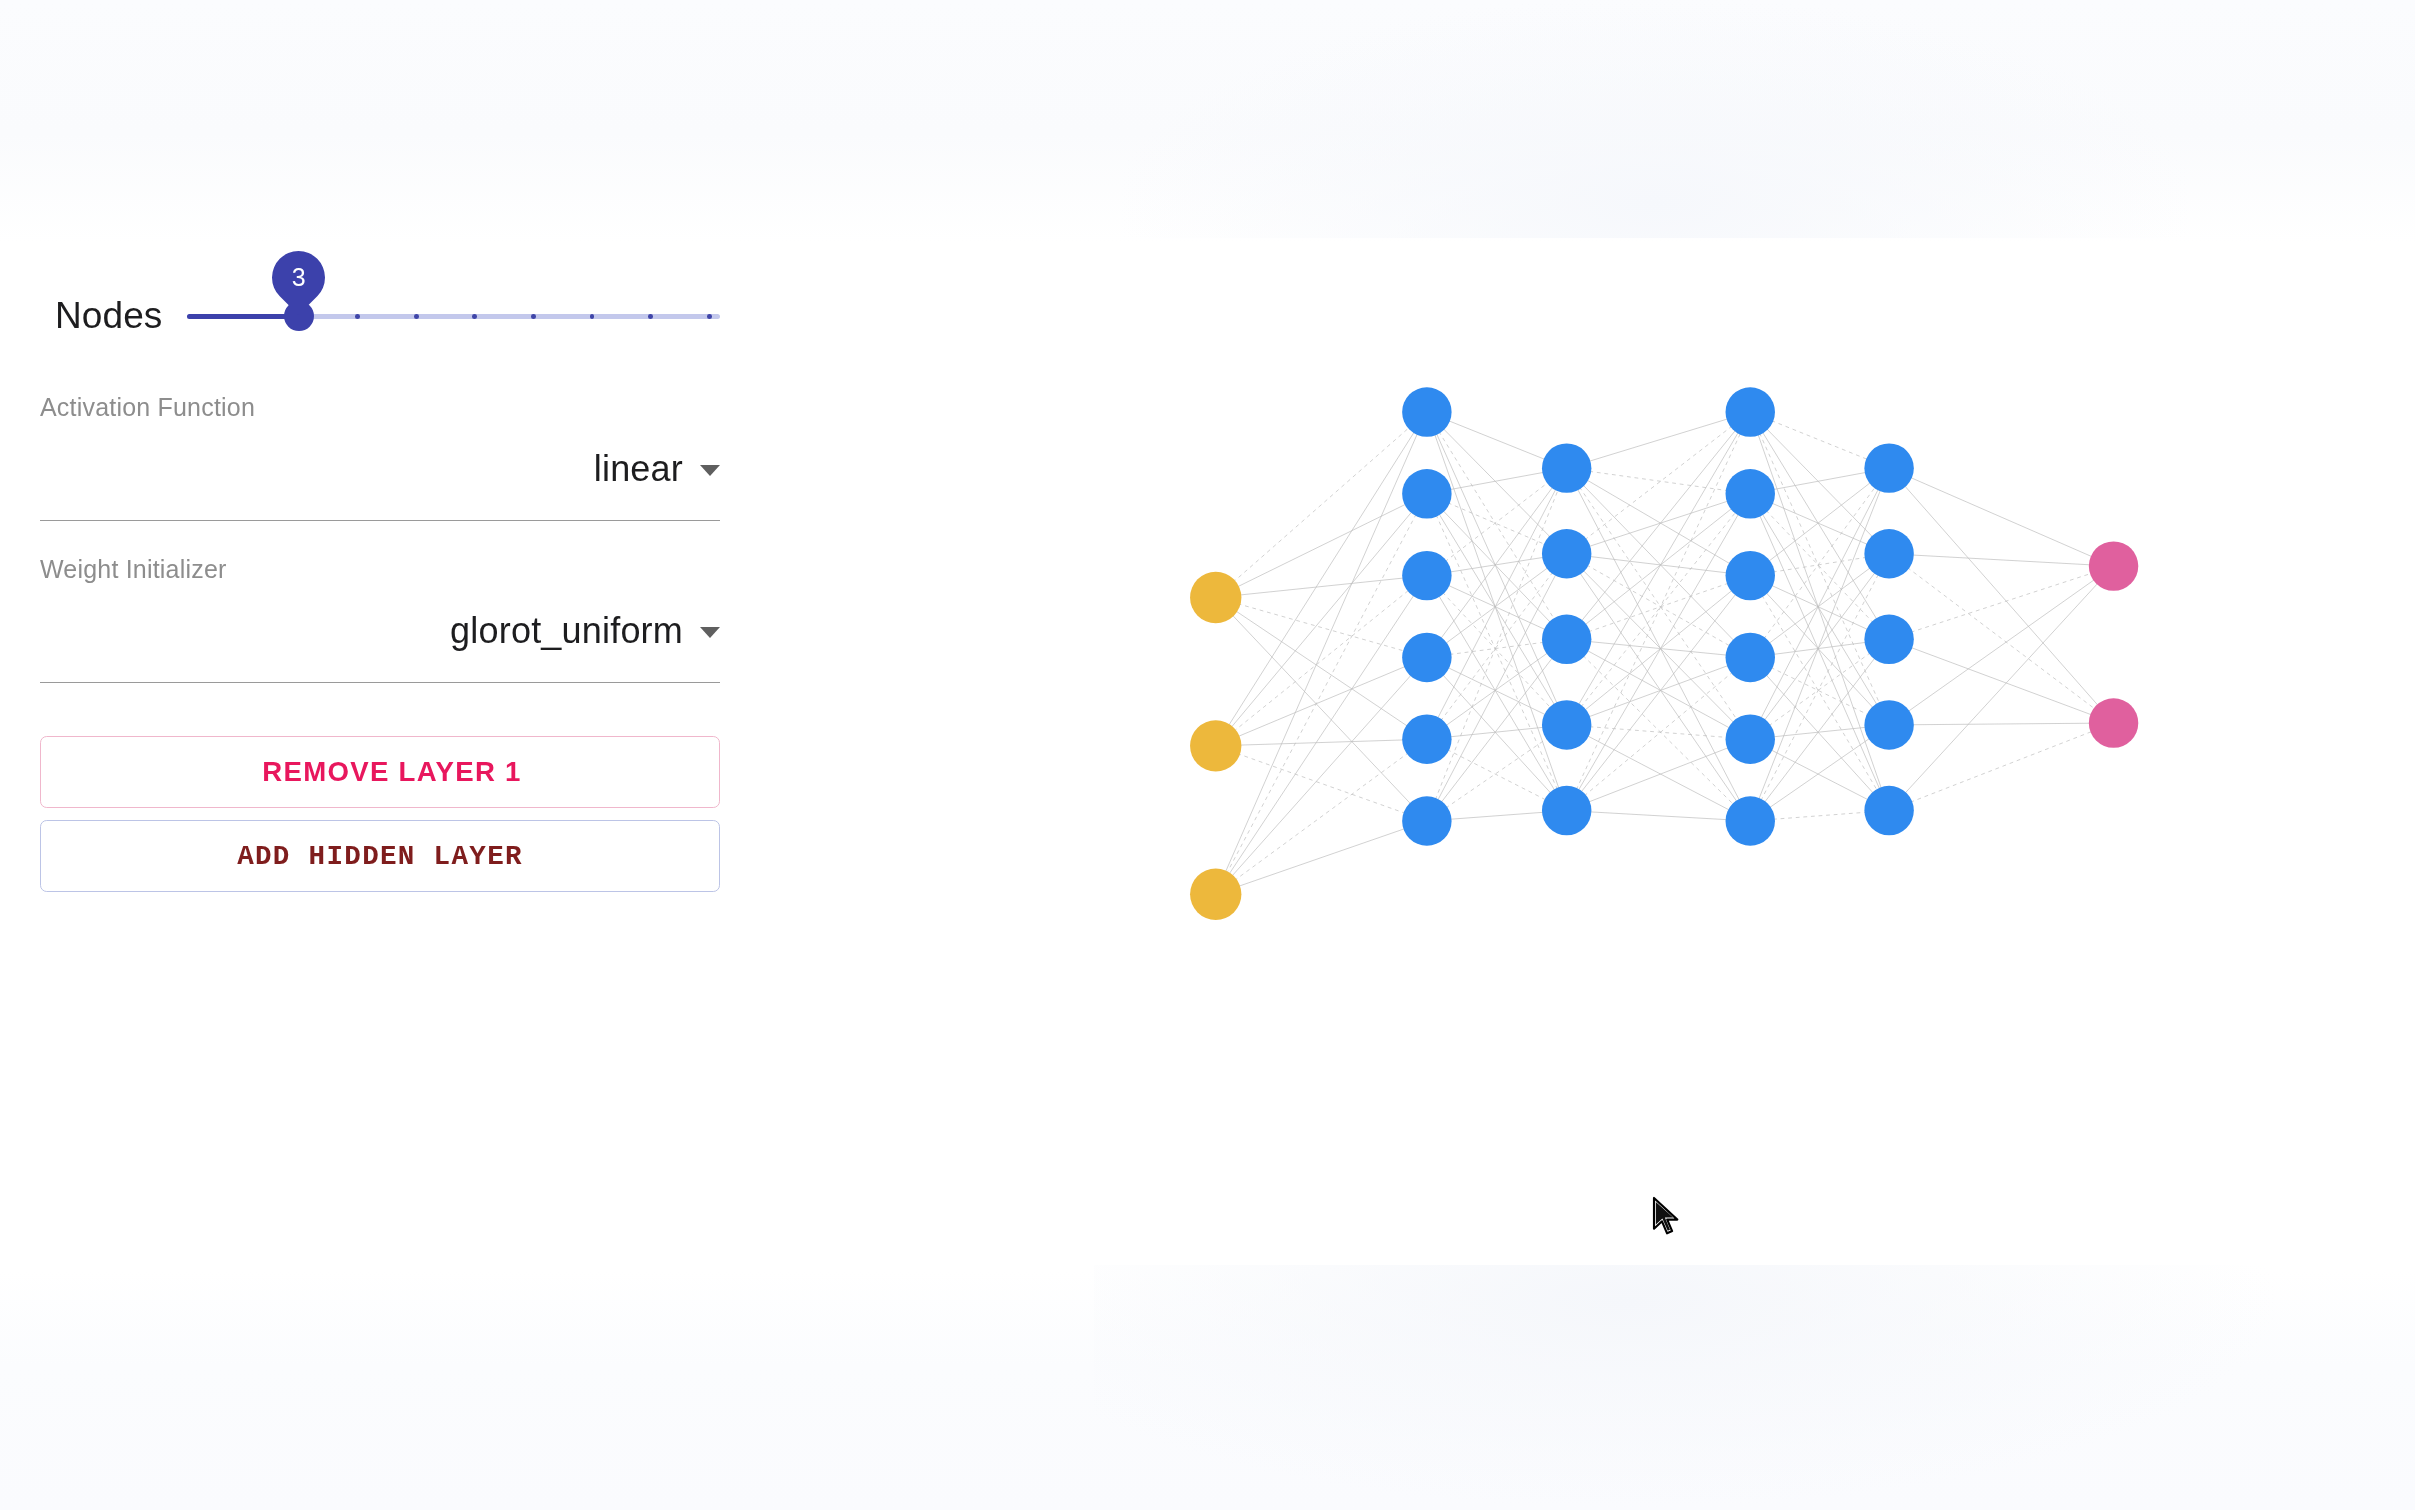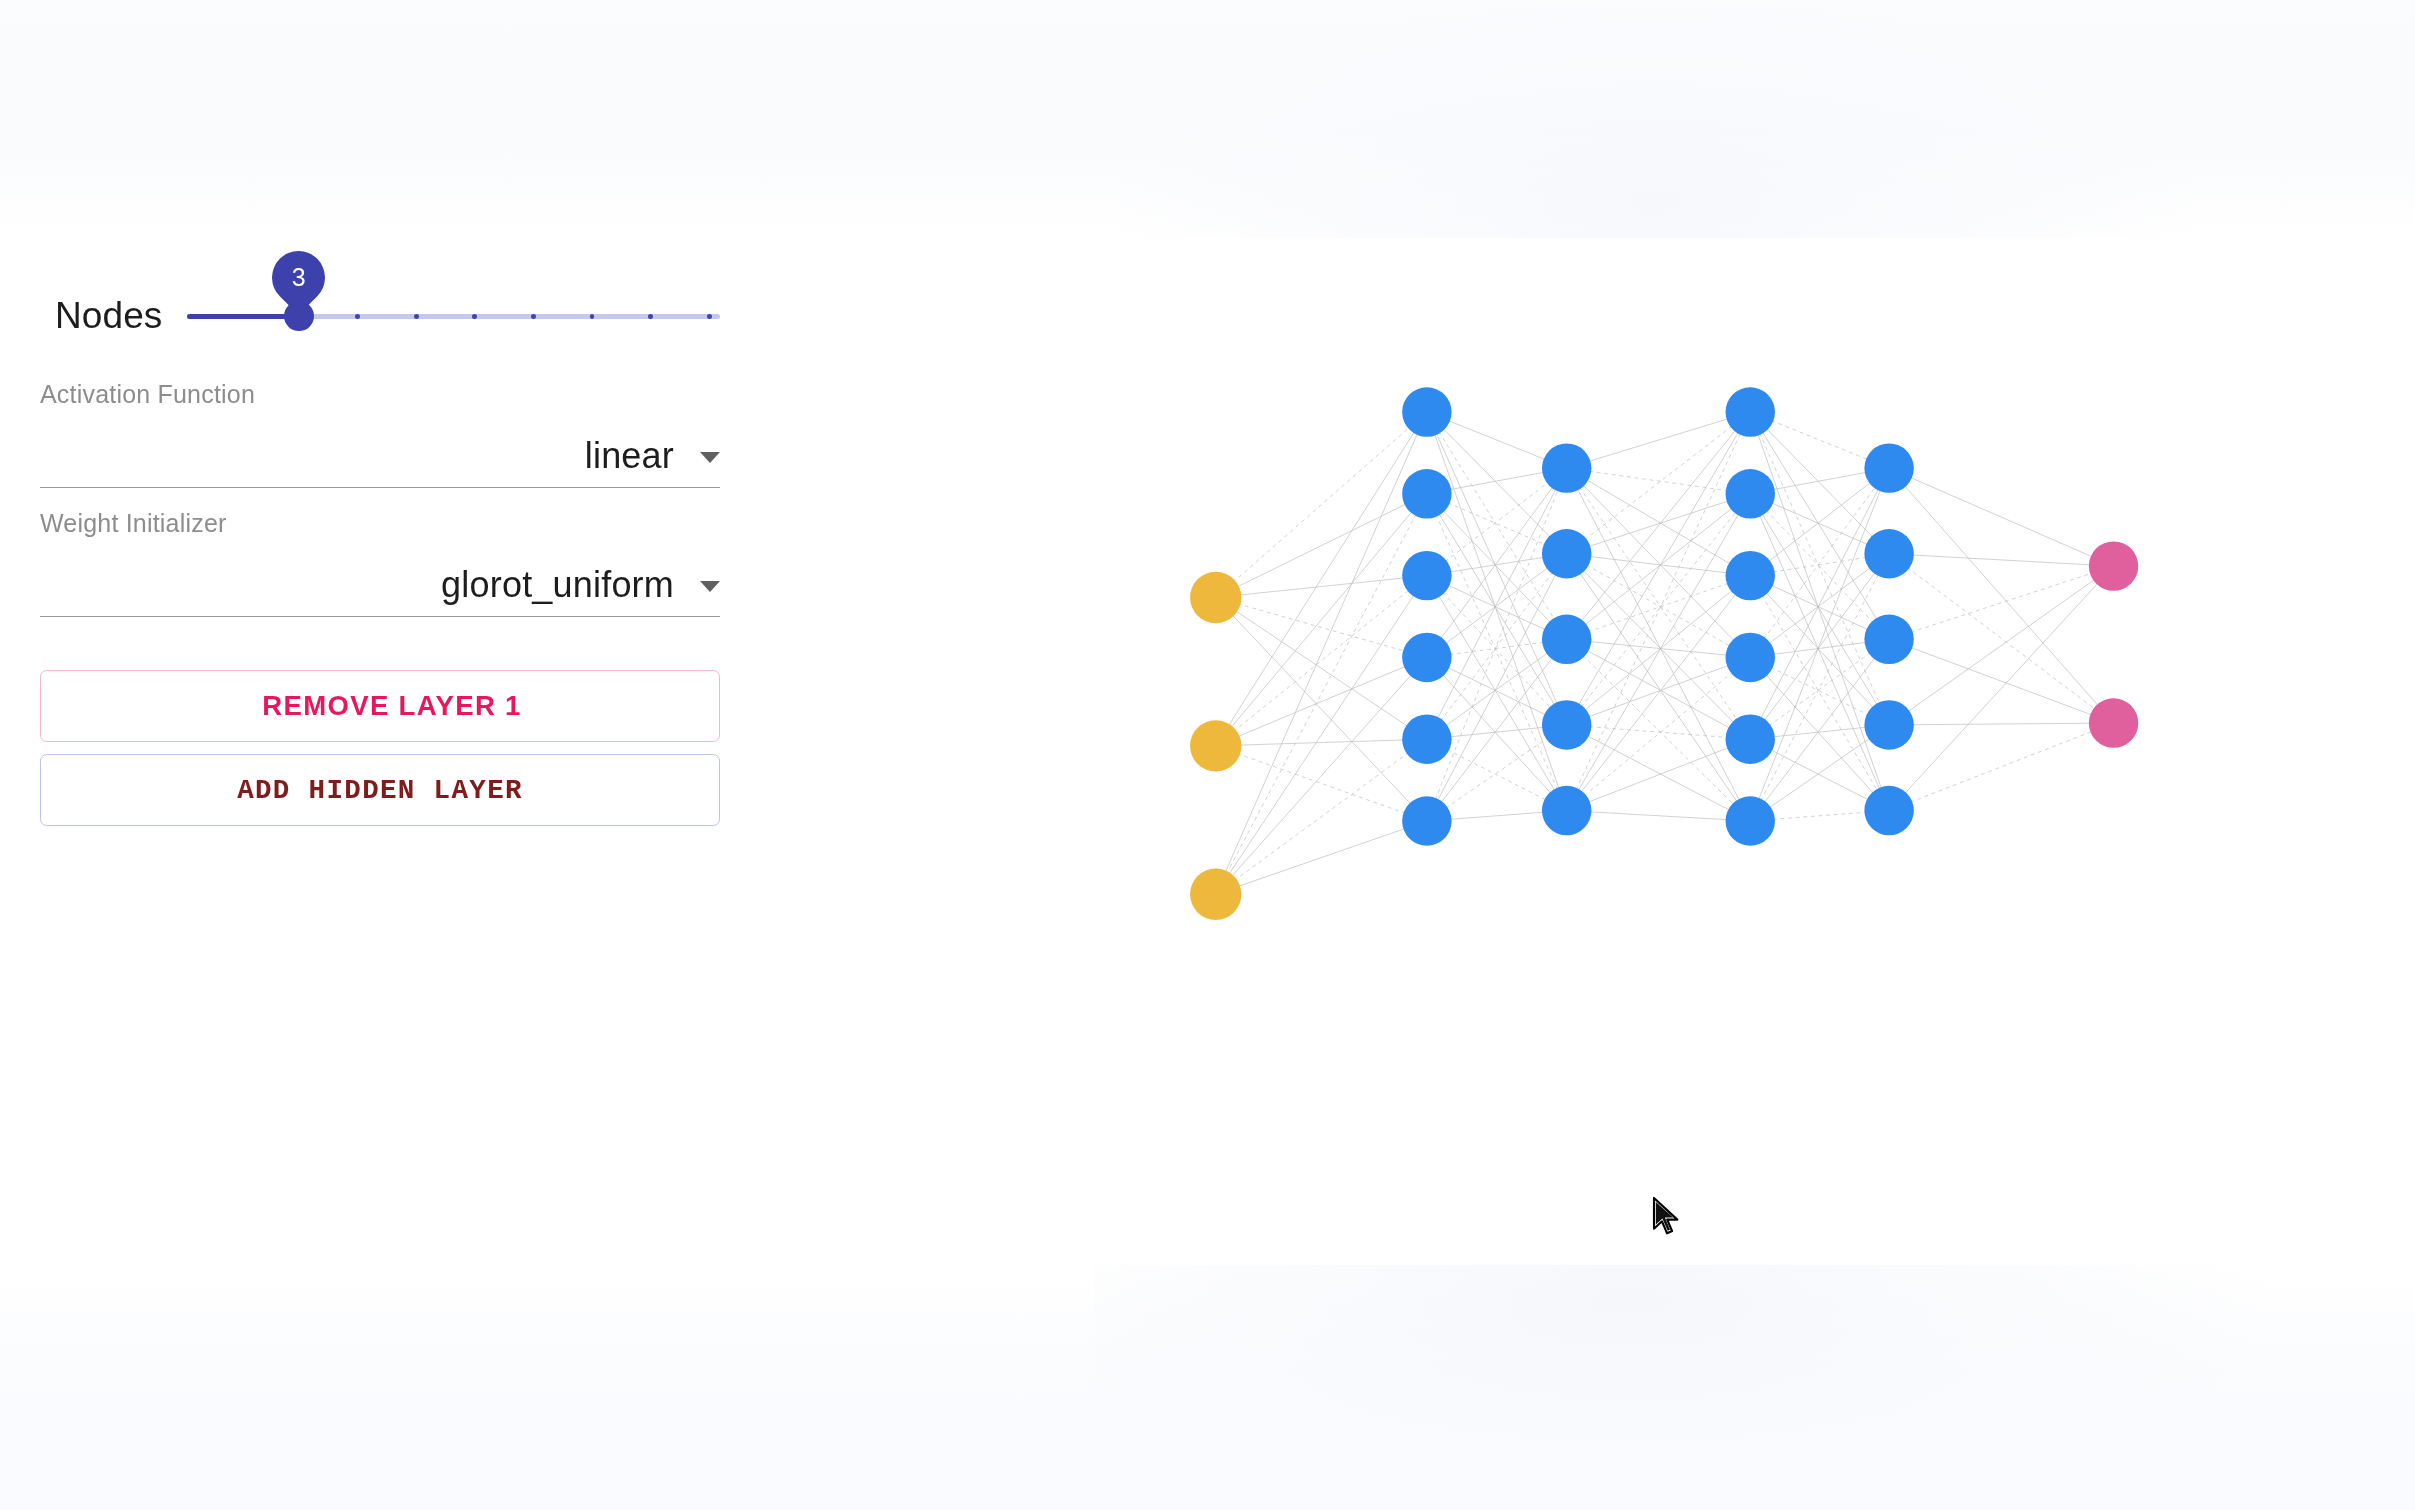--- a/index.html
+++ b/index.html
@@ -121,35 +121,35 @@
   .slider-badge span {
     transform: rotate(45deg);
     color: #ffffff;
     font-size: 25px;
     line-height: 1;
   }
 
   
   .field {
     position: relative;
-    margin-top: 21px;
+    margin-top: 34px;
     border-bottom: 1.9px solid #9a9a9a;
-    padding-bottom: 6px;
+    padding-bottom: 26px;
   }
   .field-label {
     font-size: 25px;
     color: #8d8d8d;
     letter-spacing: 0.2px;
     margin-bottom: 21px;
   }
   .field-control {
     display: flex;
     align-items: center;
     justify-content: flex-end;
-    gap: 26px;
+    gap: 17px;
     height: 51px;
     cursor: pointer;
   }
   .field-value {
     font-size: 36px;
     color: #1d1d1f;
     letter-spacing: 0.2px;
   }
   .caret {
     width: 0; height: 0;

